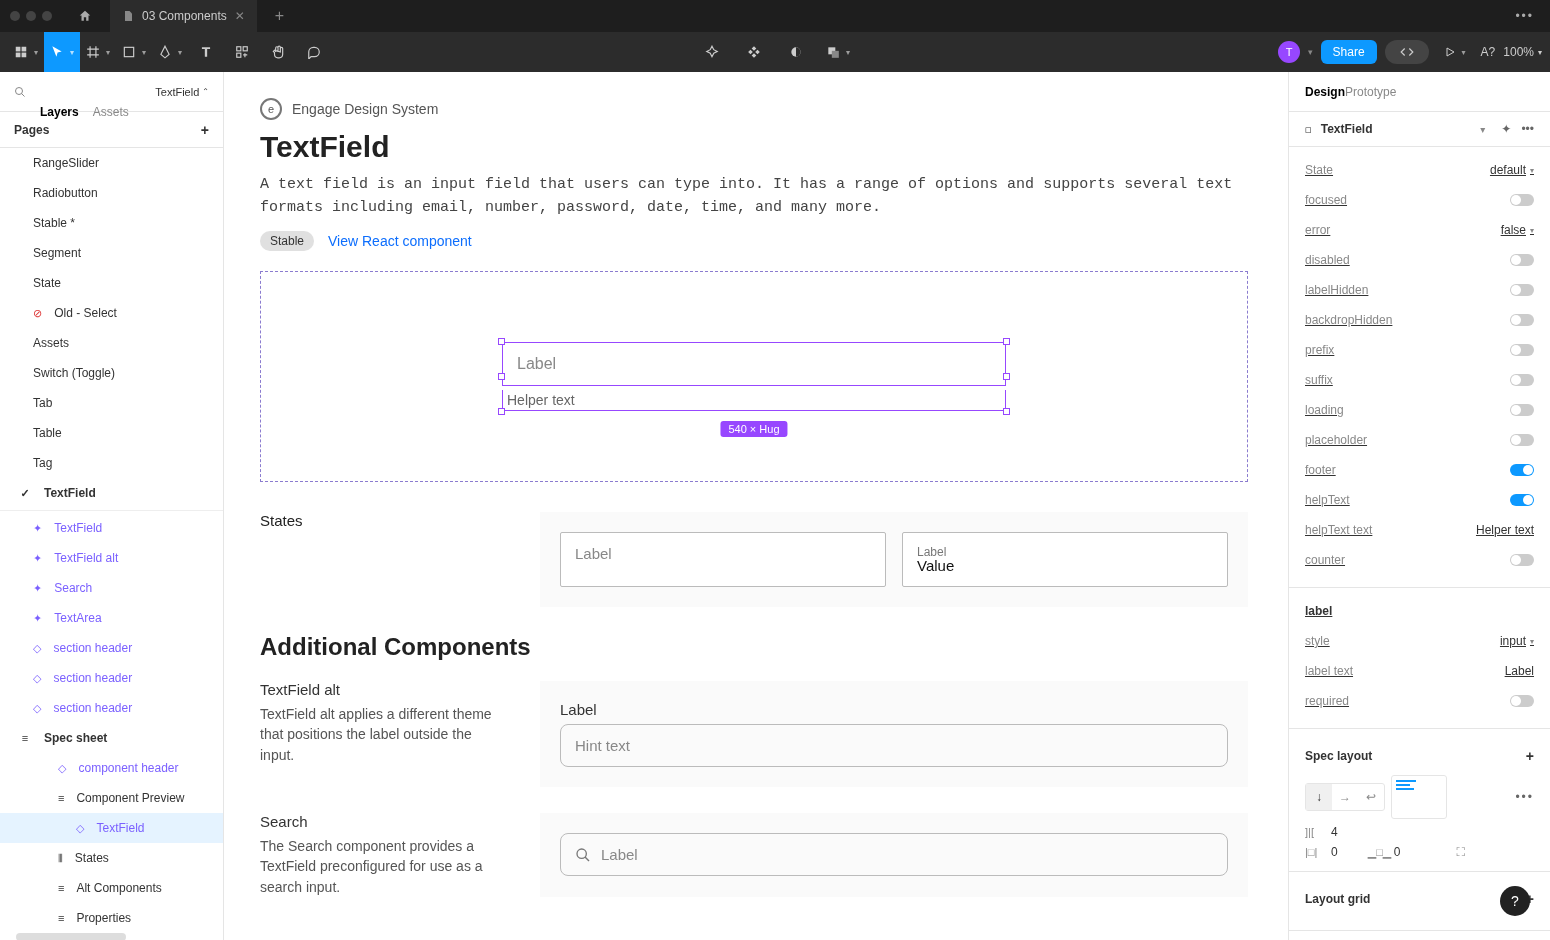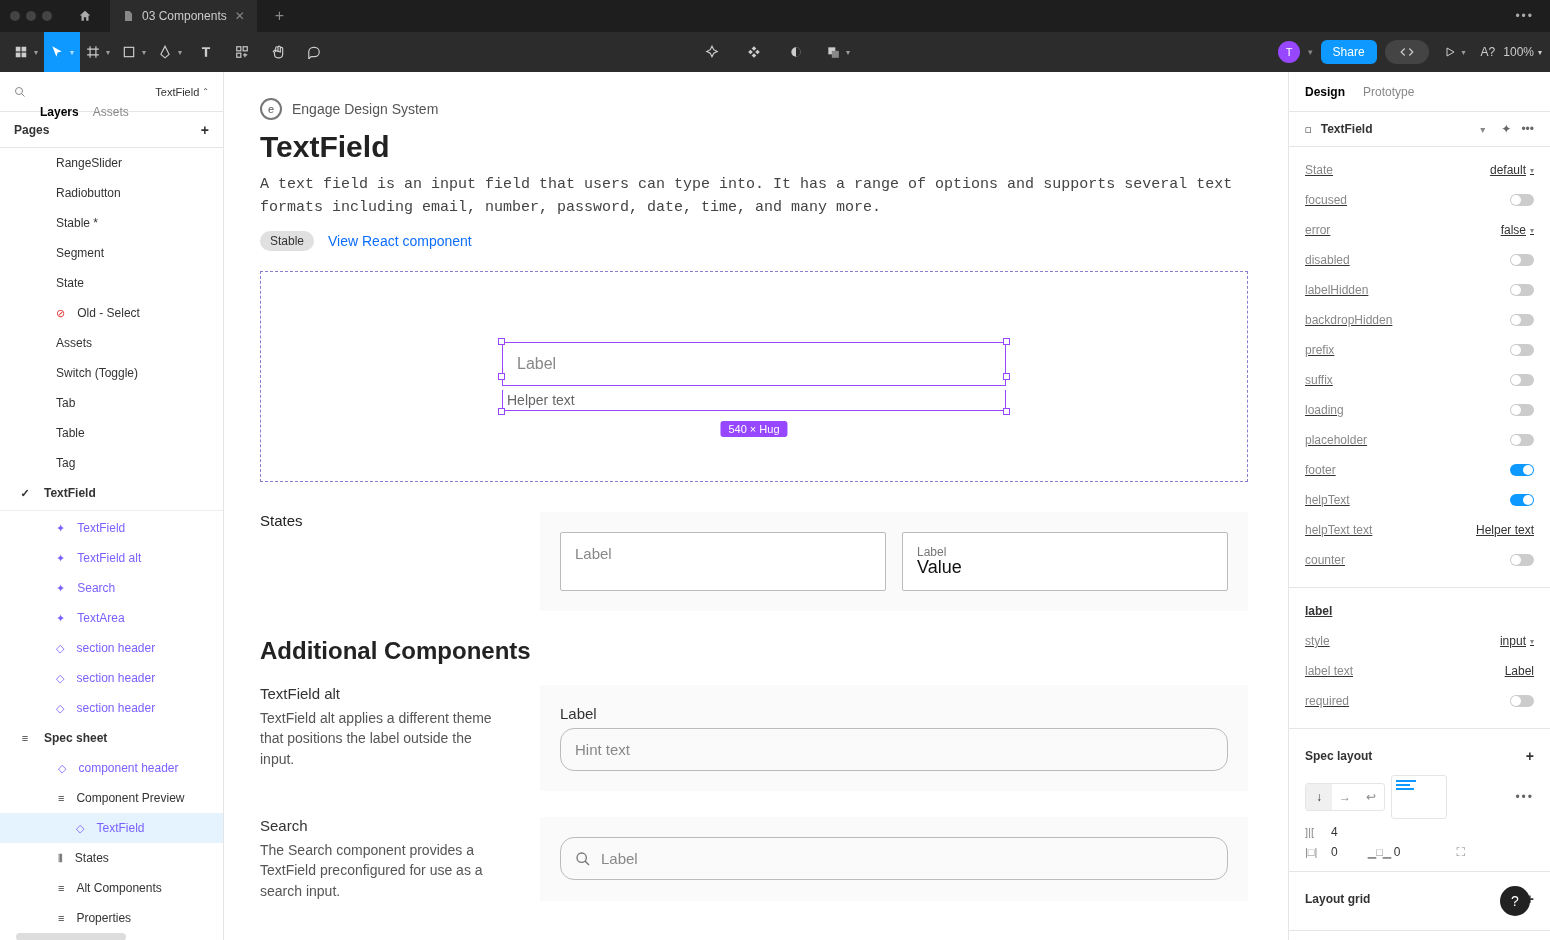--- a/index.html
+++ b/index.html
@@ -34,21 +34,21 @@
 .left-panel { width: 224px; border-right:1px solid #e5e5e5; display:flex; flex-direction:column; }
 .lp-header { display:flex; align-items:center; padding:0 14px; height:40px; gap:14px; border-bottom:1px solid #e5e5e5; }
 .lp-search-icon { color:#888; font-size:13px; }
 .lp-tab { font-size:12px; color:#888; cursor:pointer;margin-top:40px; }
 .lp-tab.active { color:#000; font-weight:600; }
 .lp-page-select { margin-left:auto; font-size:11px; color:#333; display:flex; align-items:center; gap:3px; cursor:pointer; }
 .lp-pages { display:flex; align-items:center; padding:0 14px; height:36px; font-size:12px; font-weight:600; border-bottom:1px solid #e5e5e5; }
 .lp-pages .plus { margin-left:auto; color:#333; cursor:pointer; font-size:14px; }
 .lp-scroll { flex:1; overflow:auto; }
 .lp-item { display:flex; align-items:center; height:30px; padding:0 12px 0 36px; font-size:12px; color:#333; cursor:pointer; gap:6px; }
-.lp-item.indent1 { padding-left:56px; }
+.lp-item.indent1 { padding-left:33px; }
 .lp-item.indent2 { padding-left:58px; }
 .lp-item.indent3 { padding-left:76px; }
 .lp-item.purple { color:#7b61ff; }
 .lp-item.bold { font-weight:600; padding-left:18px; }
 .lp-item.bold .pre-icon { width:14px; text-align:center; }
 .lp-item.selected { background:#e5f3ff; }
 .lp-item .pre-icon { margin-right:6px; font-size:11px; color:inherit; }
 .lp-sep { height:1px; background:#eee; margin:2px 0; }
 .lp-scrollbar { height:8px; background:#ddd; width:110px; margin-left:16px; border-radius:4px; margin-top:auto; }
 
@@ -70,35 +70,35 @@
 .handle { width:7px; height:7px; background:#fff; border:1px solid #9747ff; position:absolute; }
 .h-tl{top:-4px;left:-4px}.h-tr{top:-4px;right:-4px}.h-bl{bottom:-4px;left:-4px}.h-br{bottom:-4px;right:-4px}
 .h-ml{top:50%;left:-4px;margin-top:-4px}.h-mr{top:50%;right:-4px;margin-top:-4px}
 
 .section-row { display:flex; gap:40px; margin-bottom:26px; }
 .section-label { width:240px; font-size:15px; font-weight:500; color:#222; }
 .section-content { flex:1; background:#fafafa; padding:20px; display:flex; gap:16px; }
 .input-demo { flex:1; border:1px solid #bbb; border-radius:2px; padding:12px 14px; background:#fff; }
 .input-demo .lbl-sm { font-size:12px; color:#777; display:block; margin-bottom:-2px; }
 .input-demo .lbl { font-size:15px; color:#888; }
-.input-demo .val { font-size:18px; color:#111; }
+.input-demo .val { font-size:15px; color:#111; }
 
 .sub-h2 { font-size:24px; font-weight:600; margin:8px 0 20px; color:#222; }
 .alt-row { display:flex; gap:40px; margin-bottom:26px; }
 .alt-left { width:240px; }
 .alt-left .aname { font-size:15px; font-weight:500; margin-bottom:6px; }
 .alt-left .adesc { font-size:14px; color:#555; line-height:1.45; }
 .alt-right { flex:1; background:#fafafa; padding:20px; }
 .alt-field .lbl { font-size:15px; color:#333; margin-bottom:6px; display:block; }
-.alt-field .box { border:1px solid #bbb; padding:12px 14px; font-size:15px; color:#888; border-radius:14px; }
+.alt-field .box { border:1px solid #bbb; padding:12px 14px; font-size:15px; color:#888; border-radius:8px; }
 .alt-field .box.search-box { display:flex; gap:10px; align-items:center; }
 
 
 .right-panel { width:262px; border-left:1px solid #e5e5e5; overflow:auto; }
-.rp-tabs { display:flex; gap:18px; padding:0 16px; height:40px; align-items:center; border-bottom:1px solid #e5e5e5; }
+.rp-tabs { display:flex; padding:0 16px; height:40px; align-items:center; border-bottom:1px solid #e5e5e5; }
 .rp-tab { font-size:12px; color:#888; cursor:pointer; }
 .rp-tab.active { color:#000; font-weight:600; }
 .rp-section { padding: 8px 16px 12px; border-bottom:1px solid #e5e5e5; }
 .rp-component-header { display:flex; align-items:center; gap:8px; padding:10px 16px; border-bottom:1px solid #e5e5e5; }
 .rp-comp-icon { transform:rotate(45deg); font-size:10px; }
 .rp-comp-name { font-size:12px; font-weight:600; flex:1; }
 .rp-comp-chev { font-size:10px; color:#888; }
 .rp-comp-actions { display:flex; gap:10px; color:#666; margin-left:8px; }
 .rp-row { display:flex; align-items:center; height:30px; font-size:12px;text-decoration:underline; }
 .rp-row .k { color:#888; flex:1; }

